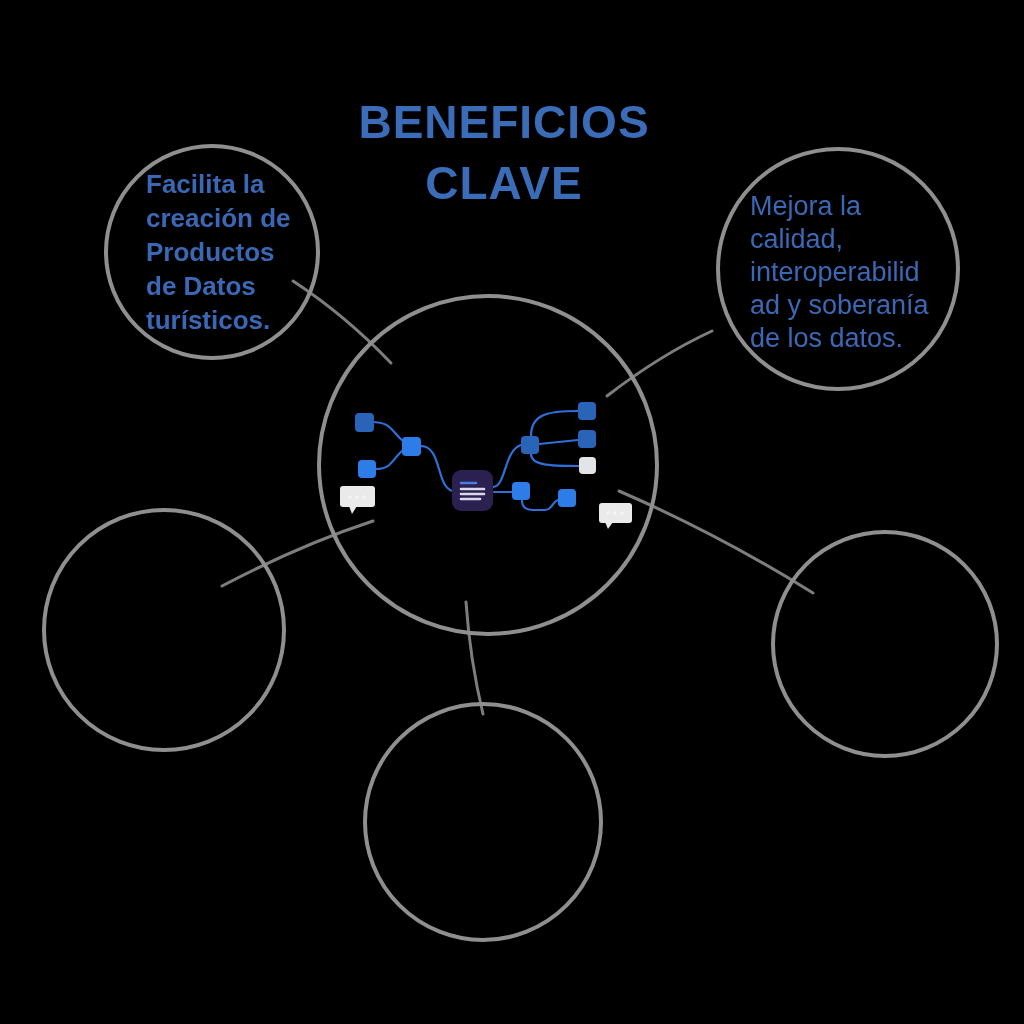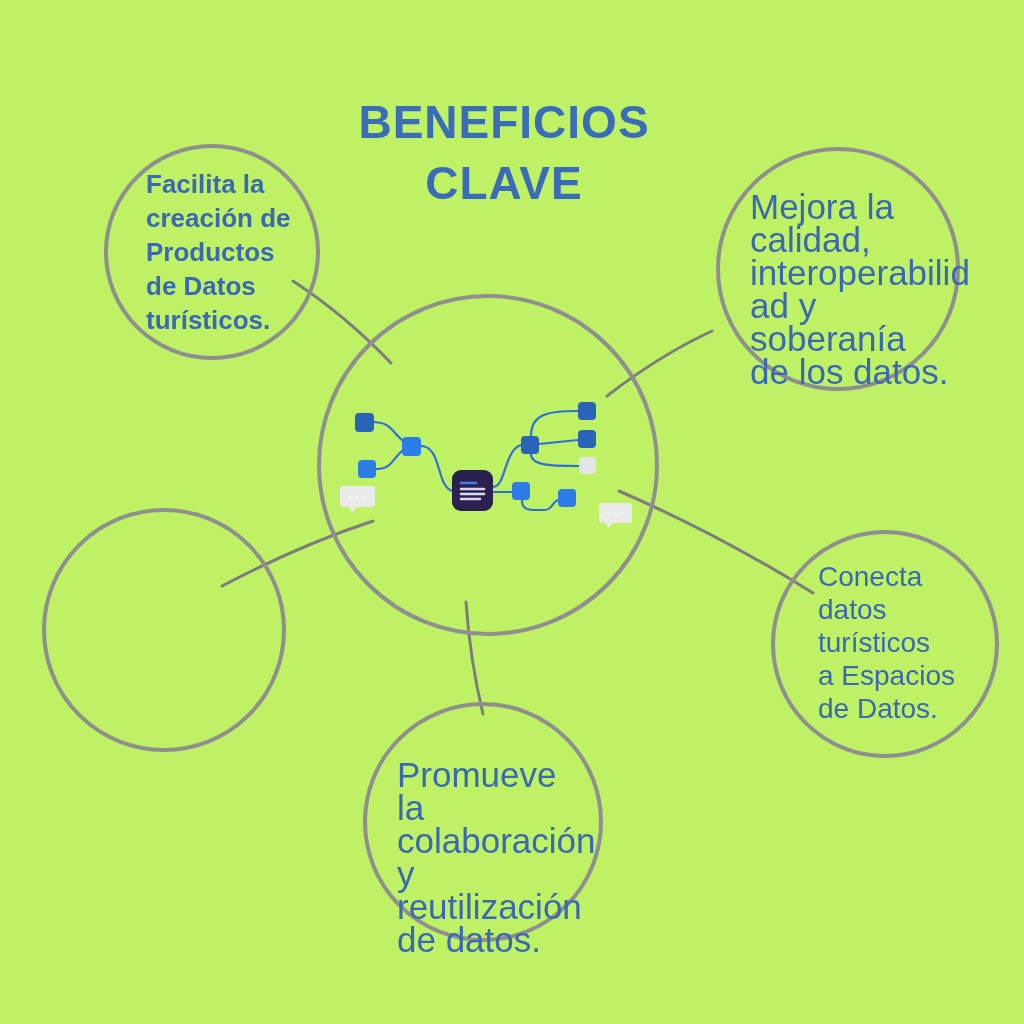--- a/index.html
+++ b/index.html
@@ -9,21 +9,21 @@
     --connector_gray:#7d7d7d;
     --icon_navy:#2b2150;
     --icon_dark_blue:#2a64b8;
     --icon_bright_blue:#2e7ce8;
     --icon_line_blue:#2f6fd8;
     --icon_light_gray:#e2e4e8;
     --bubble_gray:#eaeaea;
   }
   html,body{margin:0;padding:0;background:#ffffff;}
   .canvas{
-    position:relative;width:1024px;height:1024px;background:#bef264;
+    position:relative;width:1024px;height:1024px;background:#000000;
     overflow:hidden;font-family:"Liberation Sans", sans-serif;
   }
   .page-title{
     position:absolute;left:294px;top:92px;width:420px;
     text-align:center;color:var(--title_blue);
     font-size:46px;line-height:61px;font-weight:bold;
     letter-spacing:1px;white-space:pre-line;
   }
   .connectors{position:absolute;left:0;top:0;width:1024px;height:1024px;}
   .connector{stroke:var(--connector_gray);stroke-width:3;fill:none;stroke-linecap:round;}
@@ -32,21 +32,21 @@
     border-radius:50%;box-sizing:border-box;background:#ffffff;
   }
   .c-central{left:317px;top:294px;width:342px;height:342px;background:transparent;}
   .c-tl{left:104px;top:144px;width:216px;height:216px;background:transparent;}
   .c-tr{left:716px;top:147px;width:244px;height:244px;background:transparent;}
   .c-l{left:42px;top:508px;width:244px;height:244px;background:transparent;}
   .c-r{left:771px;top:530px;width:228px;height:228px;background:transparent;}
   .c-b{left:363px;top:702px;width:240px;height:240px;background:transparent;}
   .benefit-text{
     position:absolute;color:var(--text_blue);
-    font-size:35px;line-height:33px;white-space:pre-line;
+    font-size:27px;line-height:33px;white-space:pre-line;
   }
   .t-tl{left:146px;top:167px;width:160px;font-size:26px;line-height:34px;font-weight:bold;}
   .t-tr{left:750px;top:190px;width:214px;}
   .t-l{left:62px;top:553px;width:220px;}
   .t-r{left:818px;top:560px;width:170px;font-size:28px;}
   .t-b{left:397px;top:758px;width:195px;}
   .icon-layer{position:absolute;left:330px;top:392px;width:320px;height:145px;}
   .f-navy{fill:var(--icon_navy);}
   .f-dark{fill:var(--icon_dark_blue);}
   .f-bright{fill:var(--icon_bright_blue);}
@@ -83,29 +83,20 @@
   <div class="benefit-text t-tl">Facilita la
 creación de
 Productos
 de Datos
 turísticos.</div>
   <div class="benefit-text t-tr">Mejora la
 calidad,
 interoperabilid
 ad y soberanía
 de los datos.</div>
-  <div class="benefit-text t-r">Conecta
-datos
-turísticos
-a Espacios
-de Datos.</div>
-  <div class="benefit-text t-b">Promueve la
-colaboración y
-reutilización
-de datos.</div>
 
   <svg class="icon-layer" viewBox="330 392 320 145" width="320" height="145">
 
     <g>
       <rect class="f-bubble" x="340" y="486" width="35" height="21" rx="3"></rect>
       <path class="f-bubble" d="M 349 506 L 357 506 L 352 514 Z"></path>
       <circle class="dot" cx="350" cy="497" r="1.8"></circle>
       <circle class="dot" cx="357" cy="497" r="1.8"></circle>
       <circle class="dot" cx="364" cy="497" r="1.8"></circle>
     </g>

